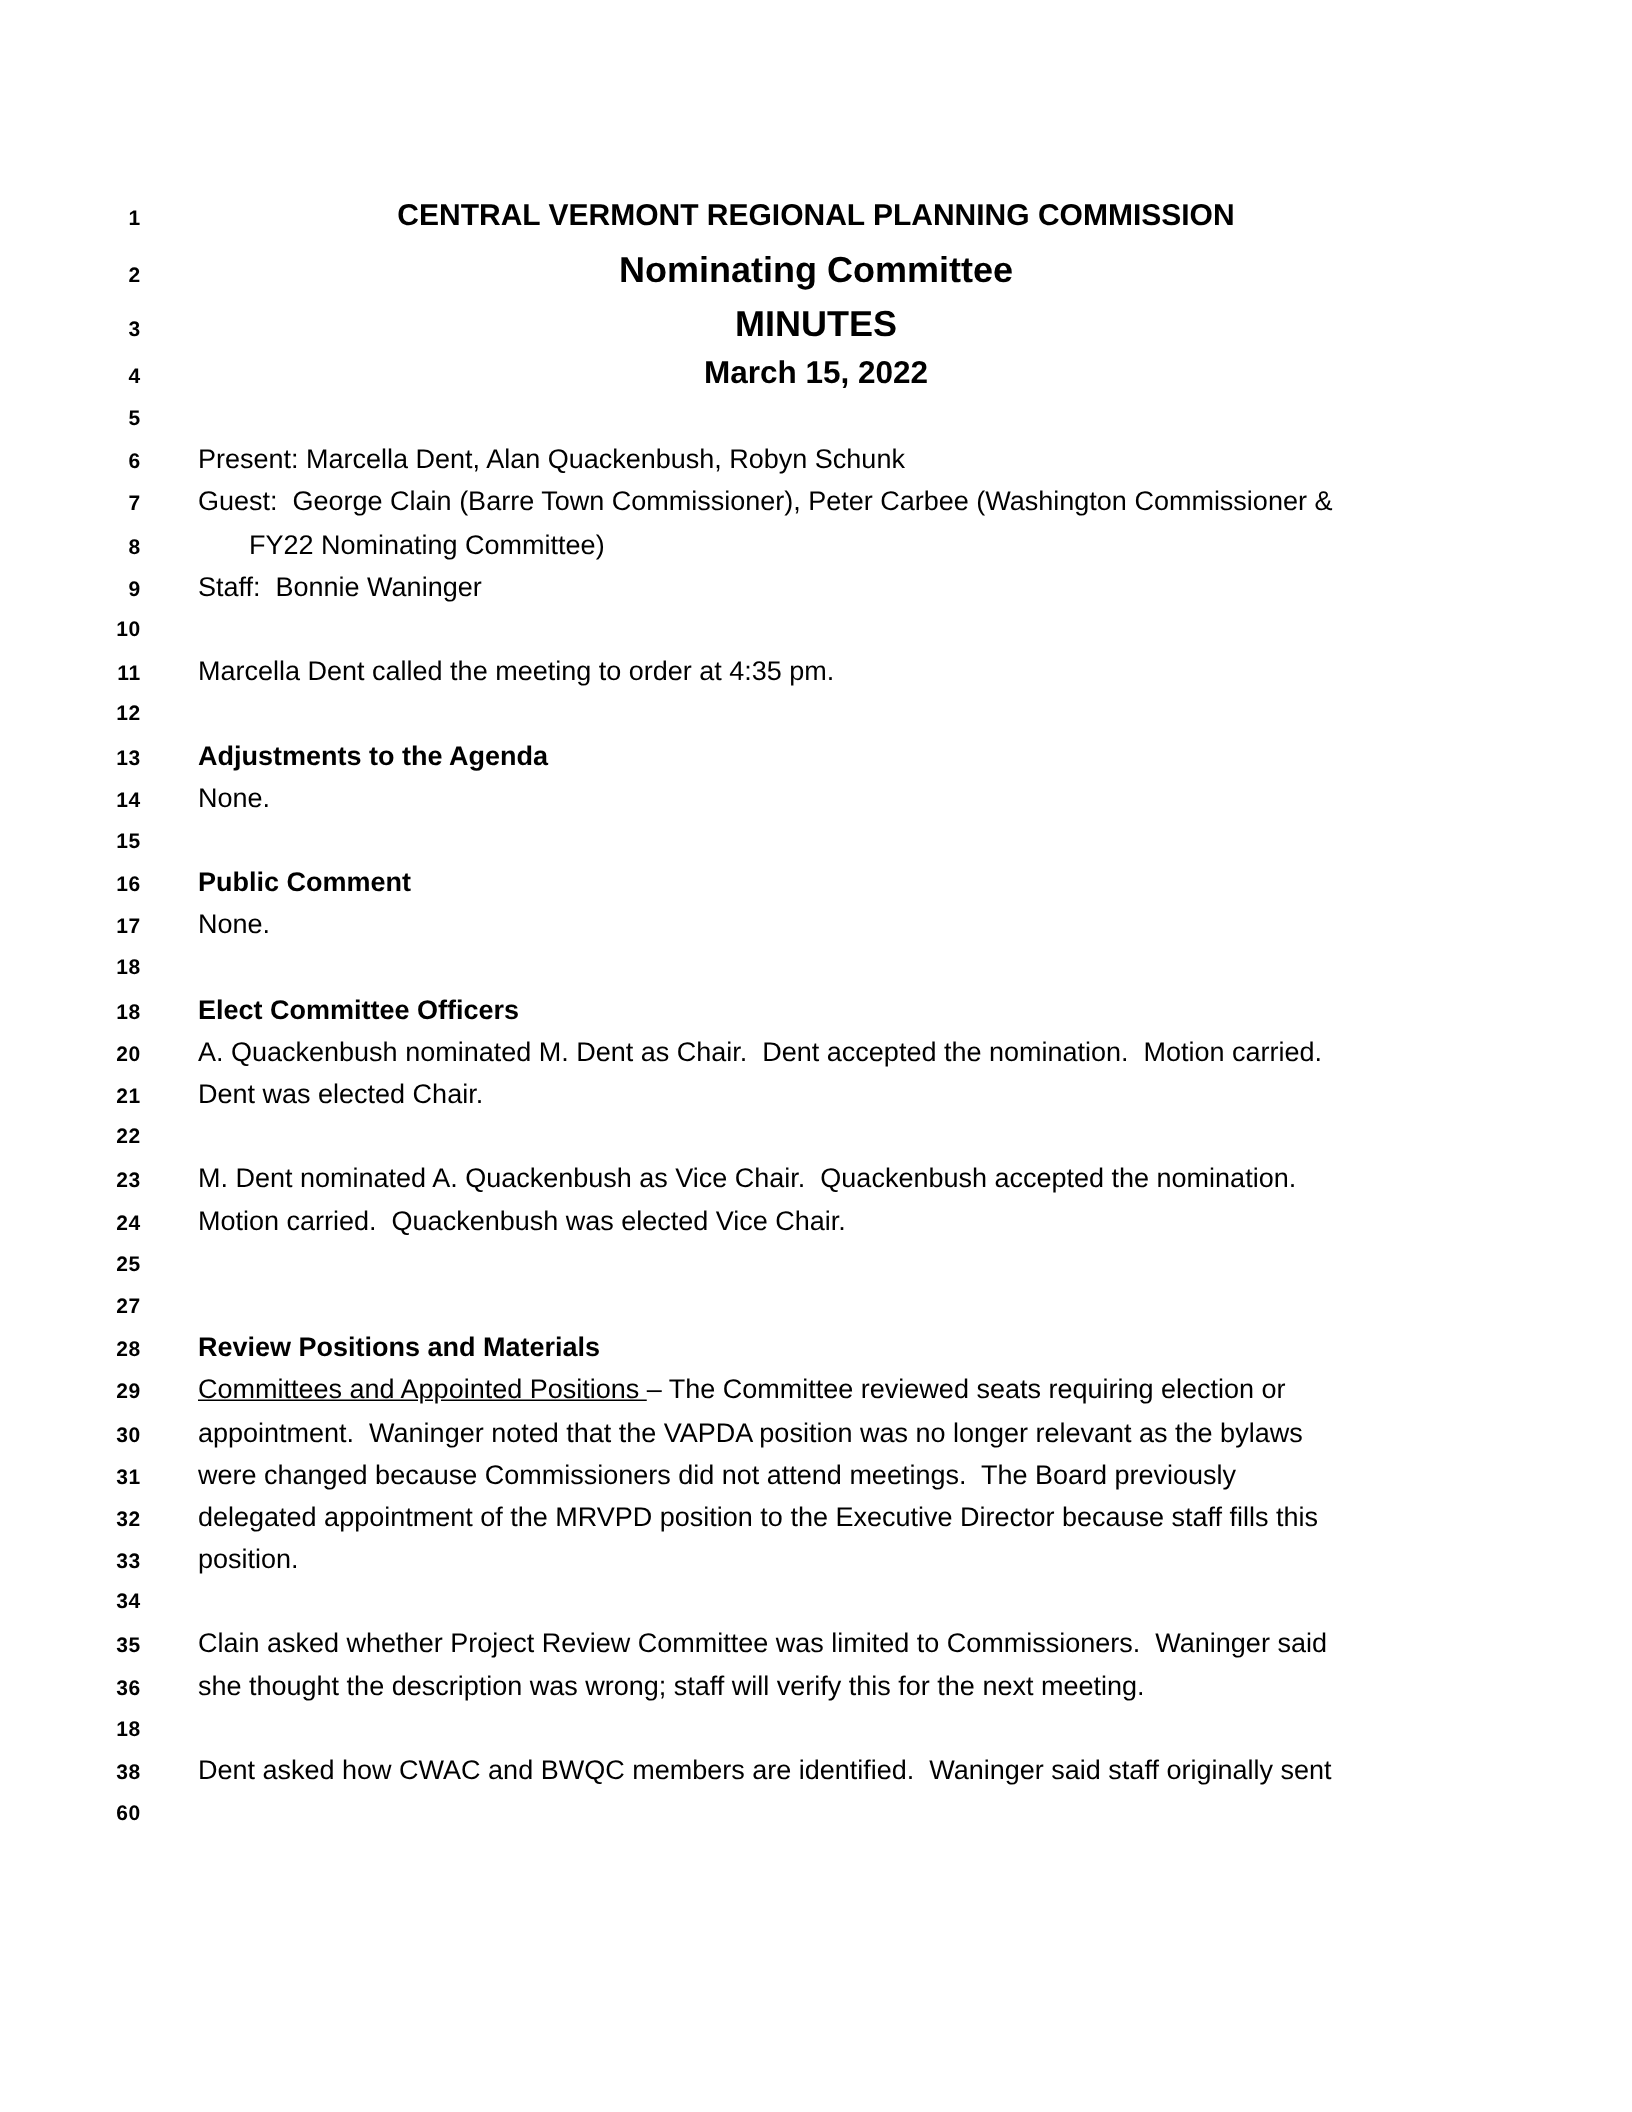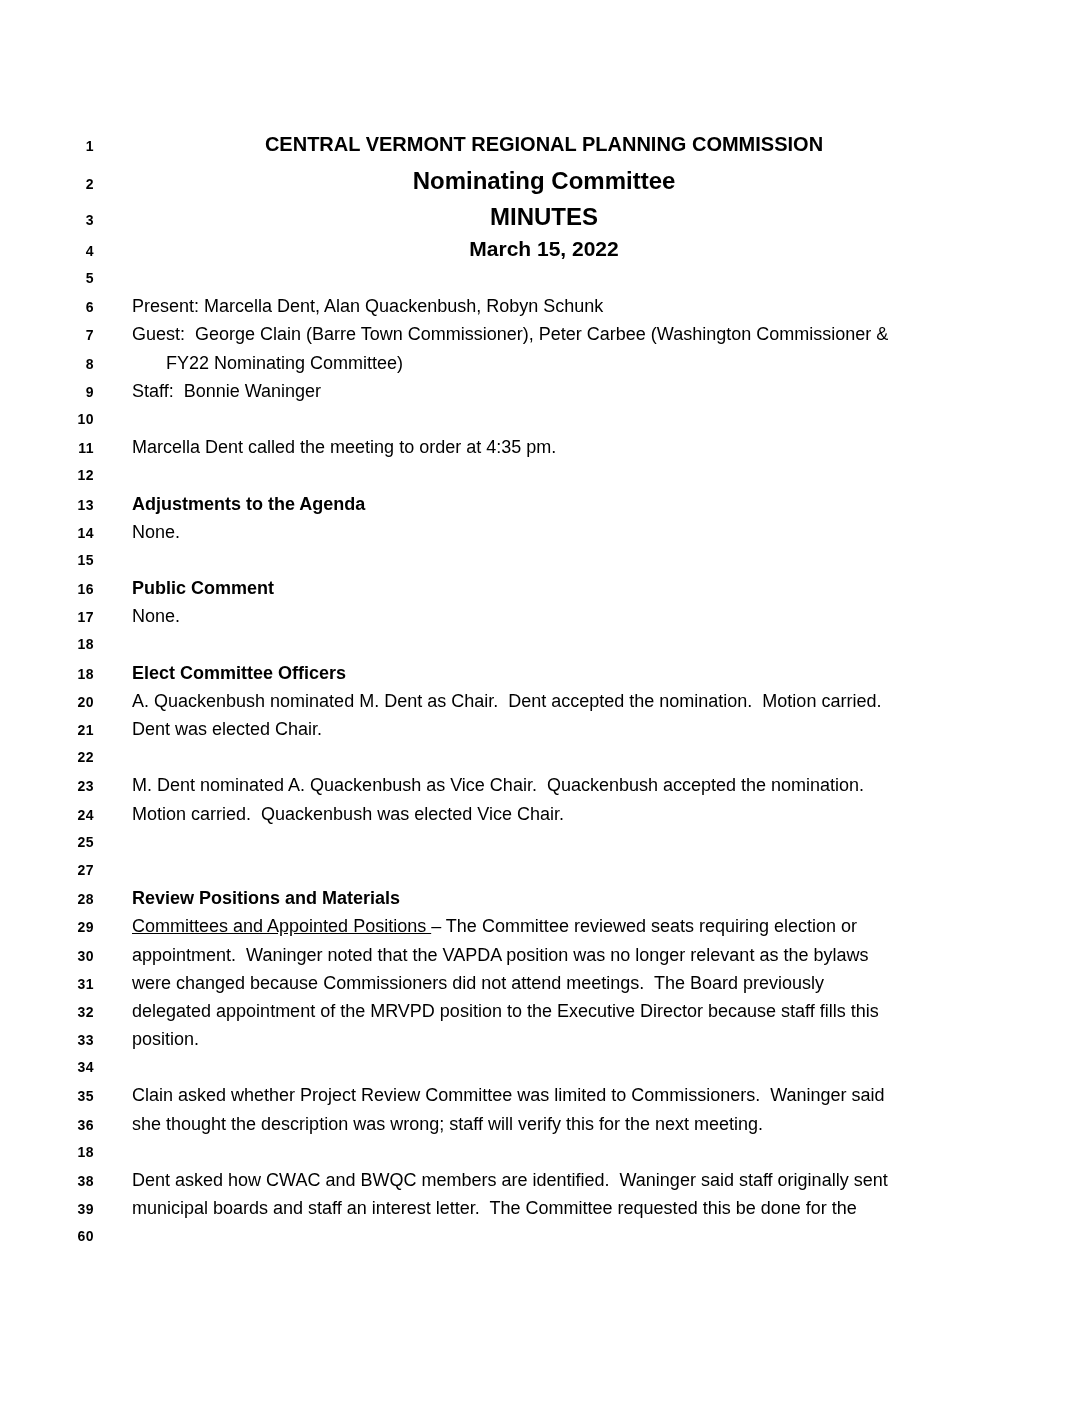--- a/index.html
+++ b/index.html
@@ -201,20 +201,16 @@
       </div>
       <div class="row">
         <span class="num">18</span>
         <span class="txt"></span>
       </div>
       <div class="row">
         <span class="num">38</span>
         <span class="txt"><span class="seg r">Dent asked how CWAC and BWQC members are identified.  Waninger said staff originally sent</span></span>
       </div>
       <div class="row">
-        <span class="num">39</span>
-        <span class="txt"><span class="seg r">municipal boards and staff an interest letter.  The Committee requested this be done for the</span></span>
-      </div>
-      <div class="row">
         <span class="num">60</span>
       </div>
     </div>
 </div>
 
 </body></html>

